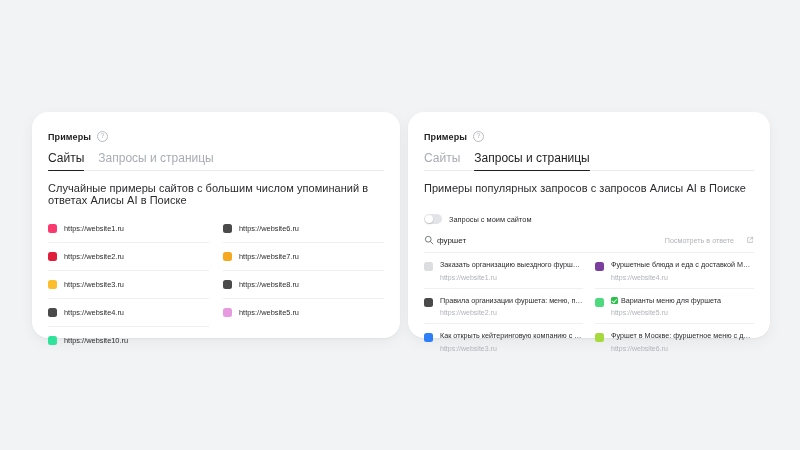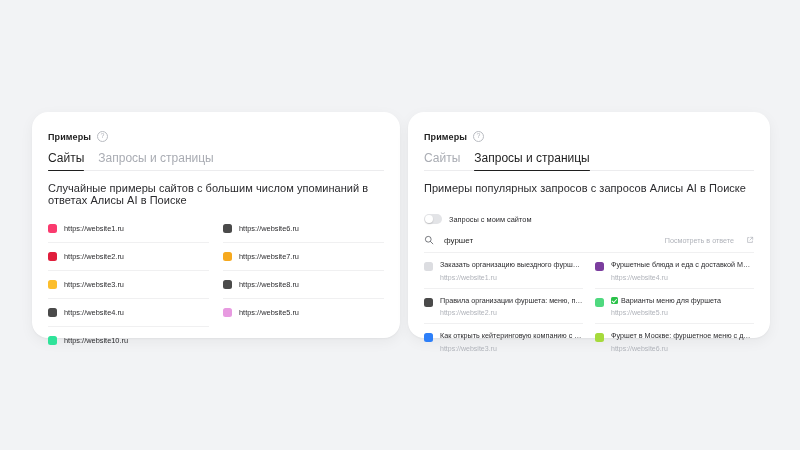--- a/index.html
+++ b/index.html
@@ -185,21 +185,21 @@
     display: flex;
     align-items: center;
     justify-content: space-between;
     margin-top: 11px;
     padding-bottom: 7px;
     border-bottom: 1px solid #f0f0f1;
   }
   .query-left {
     display: flex;
     align-items: center;
-    gap: 10px;
+    gap: 3px;
   }
   .search-glyph {
     width: 10px;
     height: 10px;
     flex: 0 0 auto;
     display: block;
   }
   .query-text {
     font-size: 8px;
     color: #1f1f1f;

